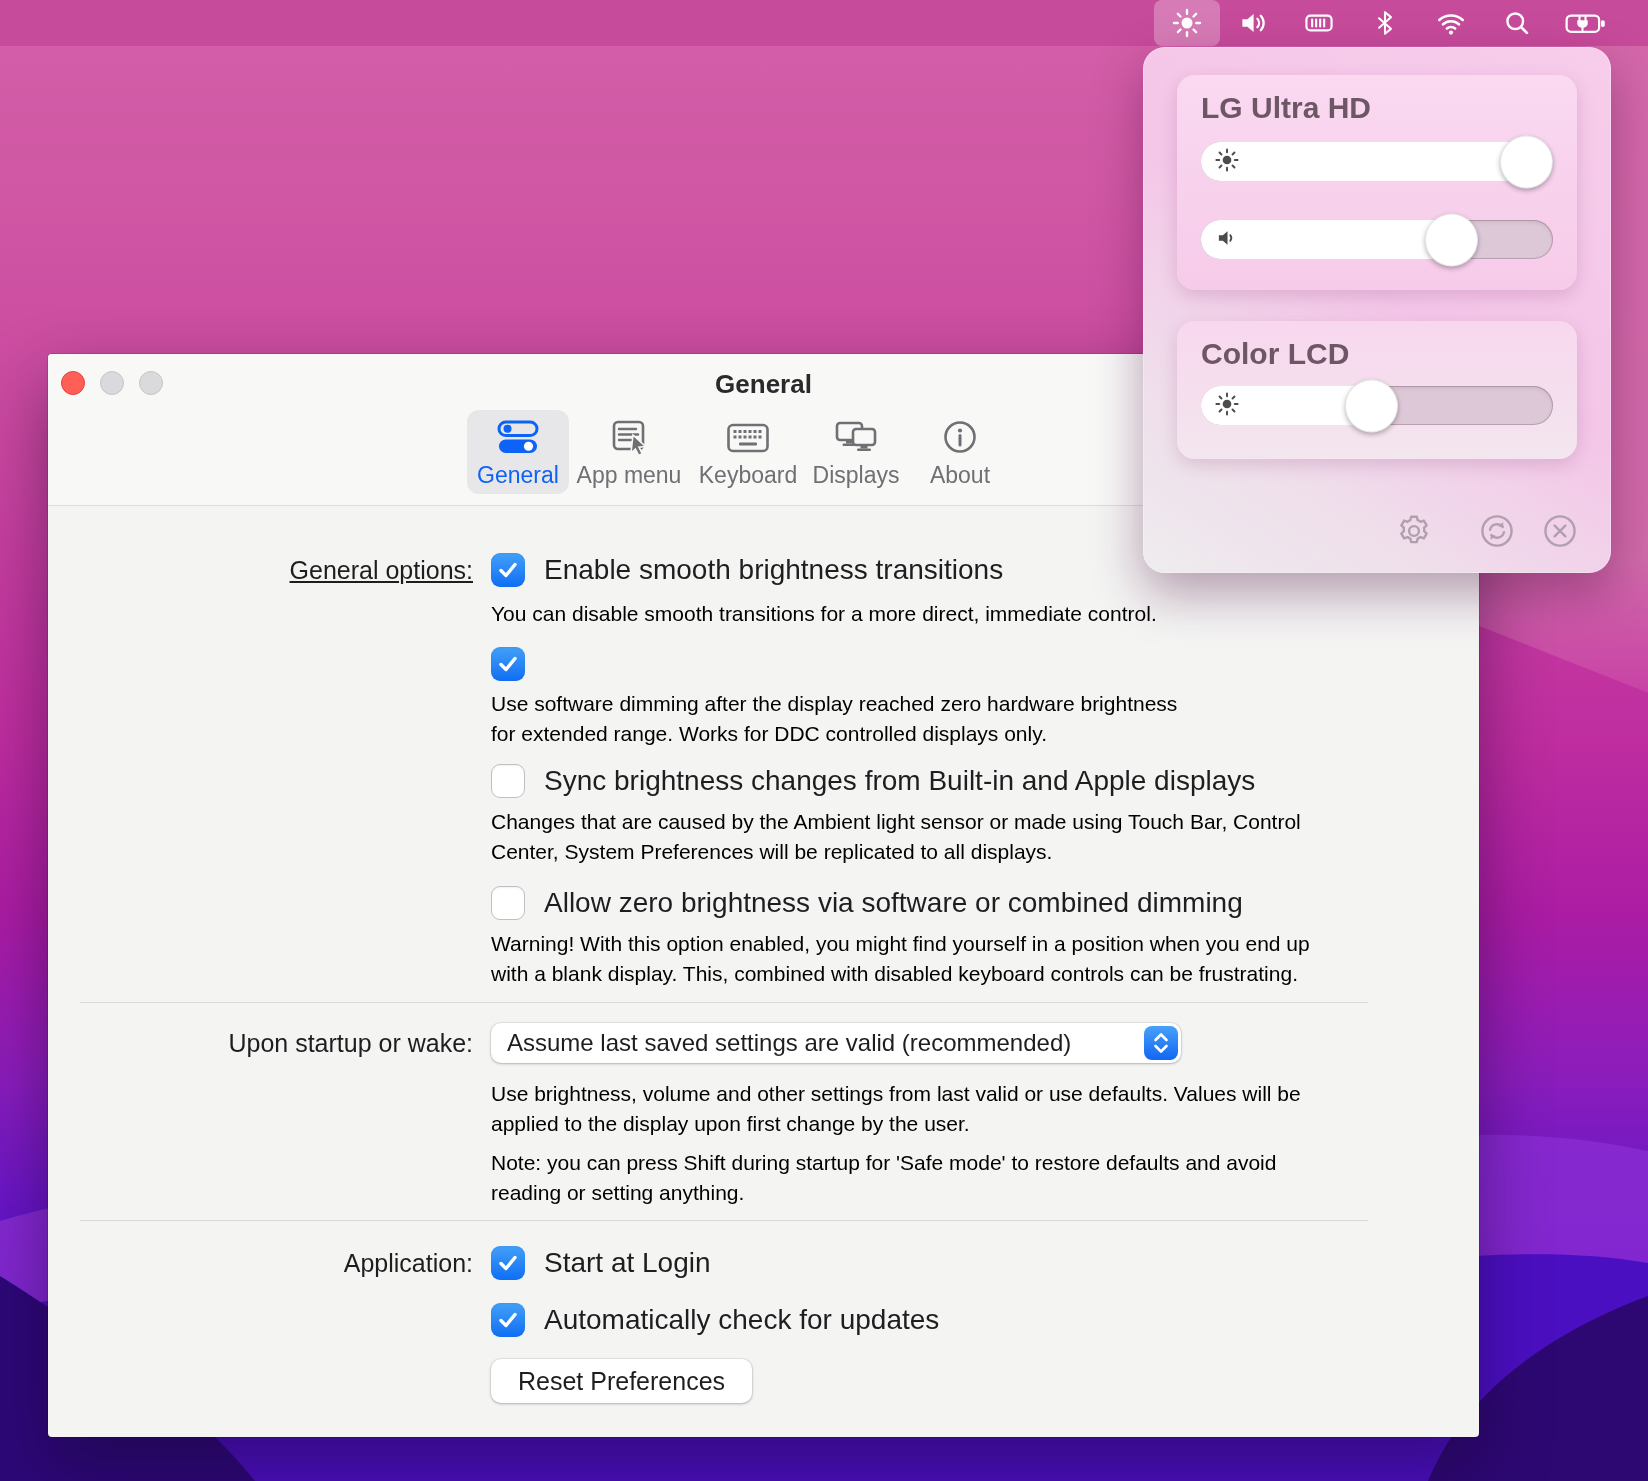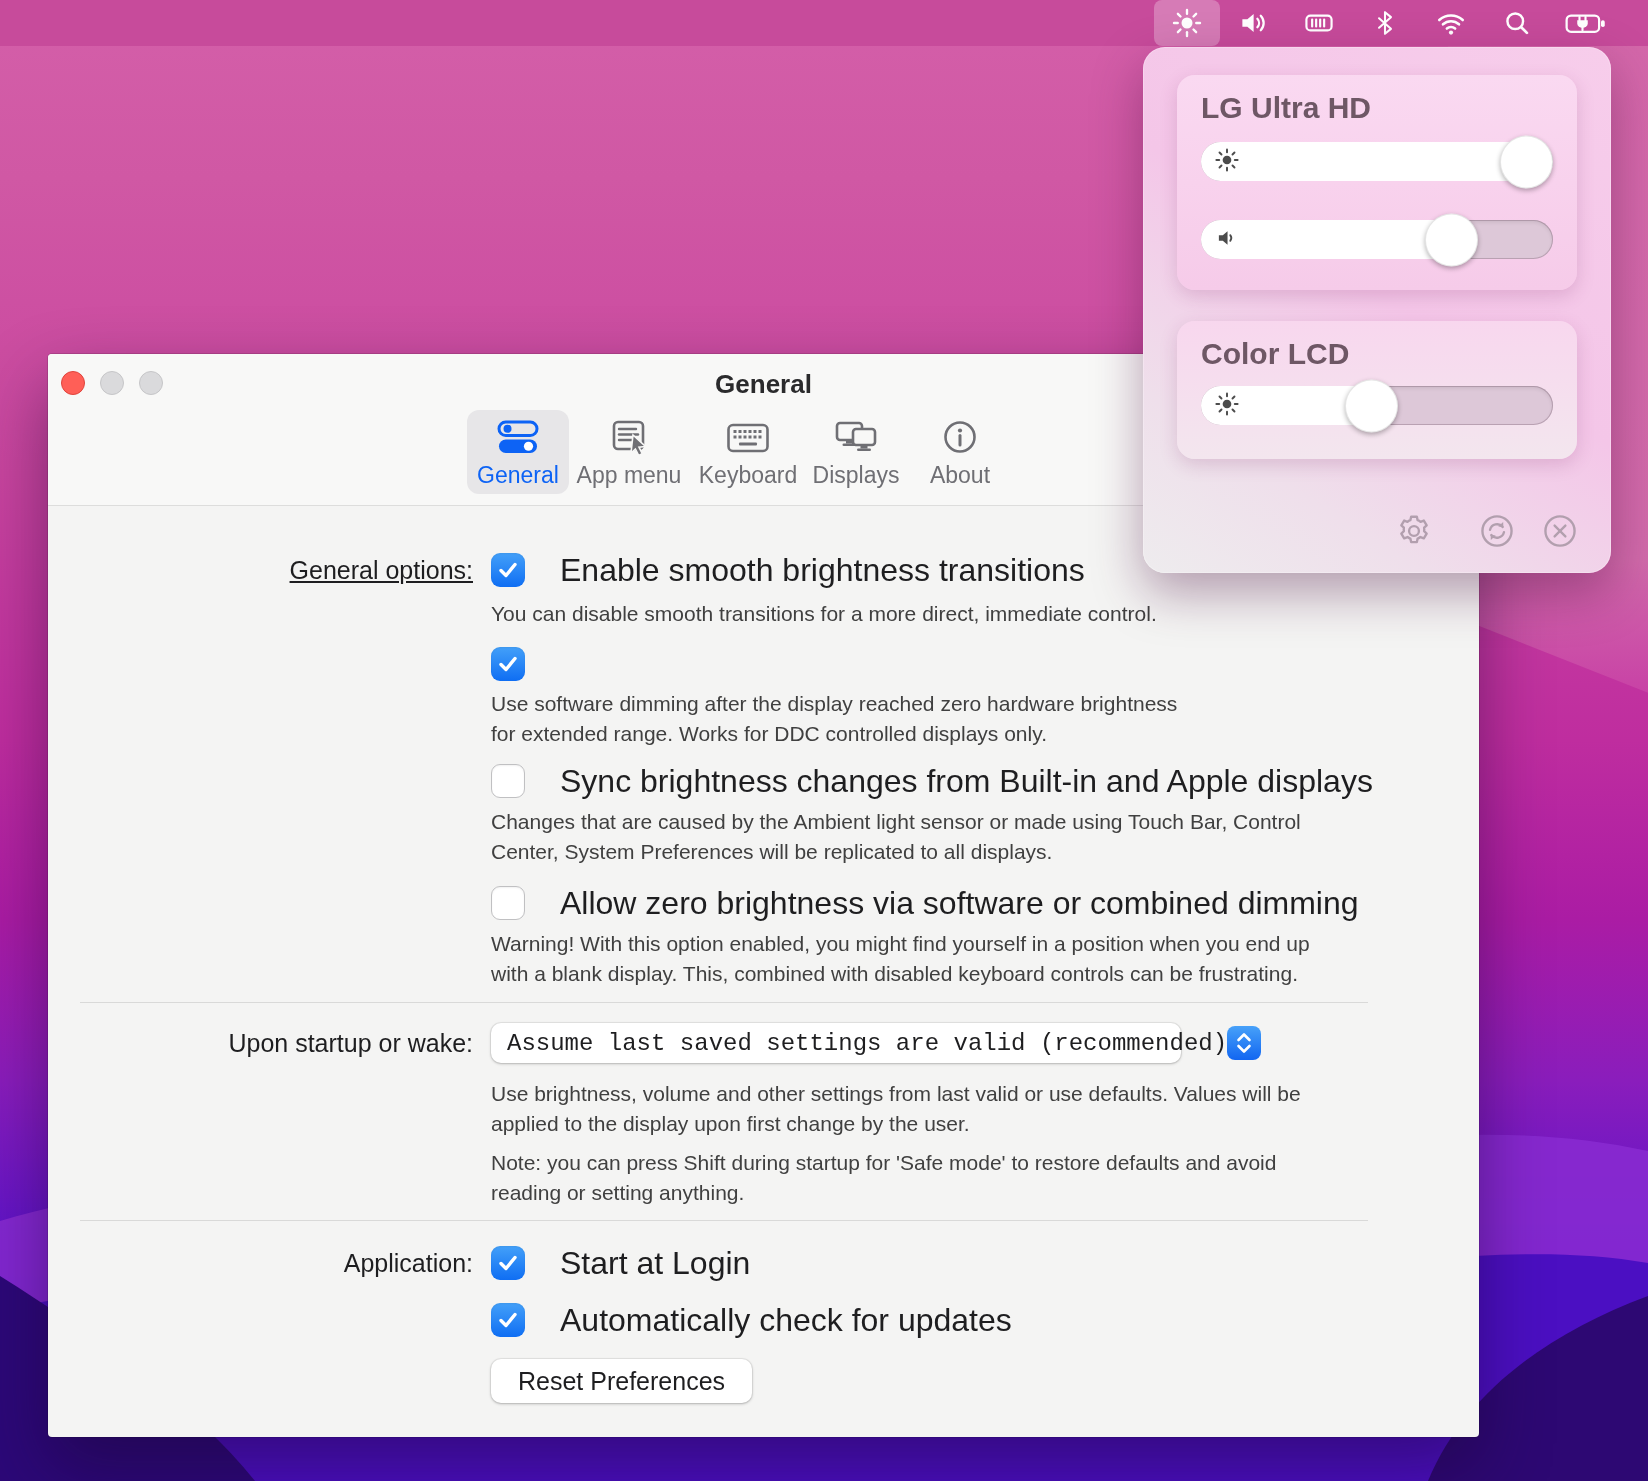--- a/index.html
+++ b/index.html
@@ -39,32 +39,32 @@
   .tab{position:absolute;top:56px;height:84px;border-radius:12px;display:flex;flex-direction:column;
     align-items:center;justify-content:flex-start;padding-top:4px;box-sizing:border-box;cursor:default;}
   .tab.selected{background:#e7e6e8;}
   .tab .ticon{height:48px;display:flex;align-items:center;justify-content:center;}
   .tab .tlabel{font-size:23px;color:#6f6f74;line-height:26px;}
   .tab.selected .tlabel{color:#0d63f5;}
   
   .content{position:absolute;top:152px;left:0;right:0;bottom:0;}
   .col-label{position:absolute;left:0;width:425px;text-align:right;font-size:25px;color:#1e1e20;}
   .cb-row{position:absolute;left:443px;height:34px;display:flex;align-items:center;gap:19px;}
-  .cb-row .cb-label{font-size:32px;color:#1e1e20;white-space:nowrap;margin-left:16px;}
+  .cb-row .cb-label{font-size:28px;color:#1e1e20;white-space:nowrap;}
   .checkbox{width:34px;height:34px;border-radius:9px;box-sizing:border-box;flex:0 0 auto;
     background:#ffffff;border:1px solid #c0c0c2;box-shadow:inset 0 1px 2px rgba(0,0,0,.06);}
   .checkbox svg{display:none;}
   .checkbox.on{background:linear-gradient(180deg,#43a0f9,#0f6ef3);border:none;
     display:flex;align-items:center;justify-content:center;}
   .checkbox.on svg{display:block;}
-  .desc{position:absolute;left:443px;font-size:21px;line-height:30px;color:#404040;white-space:nowrap;}
+  .desc{position:absolute;left:443px;font-size:21px;line-height:30px;color:#000000;white-space:nowrap;}
   .hr{position:absolute;left:32px;width:1288px;height:1px;background:#d9d9d8;}
   .dropdown{position:absolute;left:443px;top:517px;width:690px;height:40px;border-radius:10px;
     background:#ffffff;box-shadow:0 1px 3px rgba(0,0,0,.22), 0 0 0 1px rgba(0,0,0,.06);
-    display:flex;align-items:center;box-sizing:border-box;padding-left:16px;font-family:Liberation Mono, monospace;}
+    display:flex;align-items:center;box-sizing:border-box;padding-left:16px;}
   .dropdown .dd-text{font-size:24px;color:#1e1e20;white-space:nowrap;flex:1;}
   .dd-stepper{width:34px;height:34px;border-radius:8px;margin-right:3px;flex:0 0 auto;
     background:linear-gradient(180deg,#47a1f9,#1266f1);display:flex;align-items:center;justify-content:center;}
   .push-btn{position:absolute;left:443px;top:853px;height:44px;border-radius:10px;background:#ffffff;
     box-shadow:0 1px 3px rgba(0,0,0,.25), 0 0 0 1px rgba(0,0,0,.05);
     display:inline-flex;align-items:center;padding:0 27px;font-size:25px;color:#1e1e20;cursor:default;}
   
   .popover{position:absolute;left:1143px;top:47px;width:468px;height:526px;border-radius:22px;
     background:linear-gradient(33deg,#eeecee 0%,#efdfeb 22%,#f4c6e8 52%,#f7cdeb 100%);
     box-shadow:0 20px 50px rgba(70,10,60,.38), 0 0 0 1px rgba(255,255,255,.25) inset;

